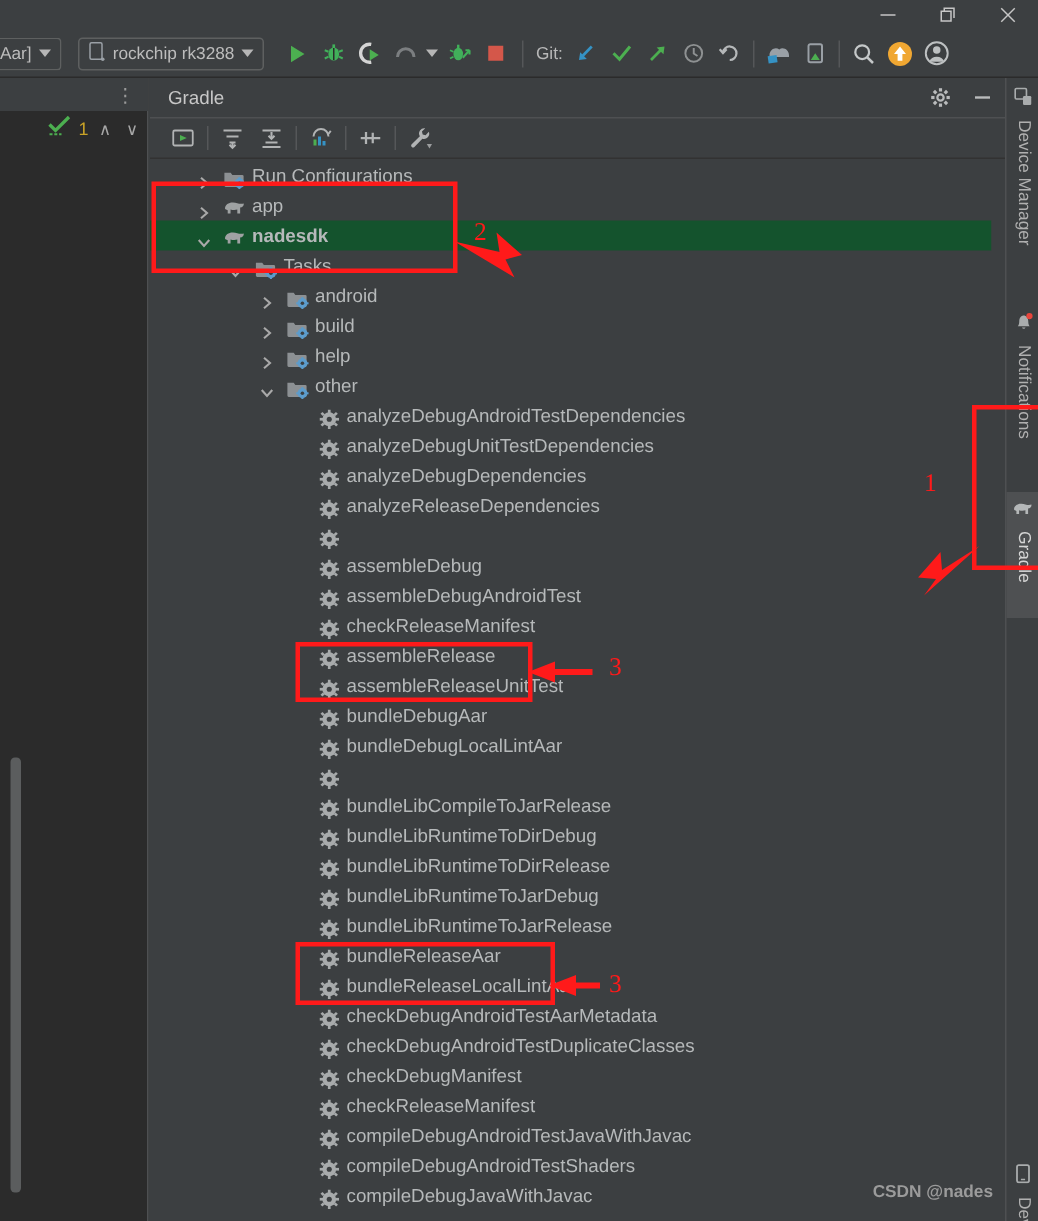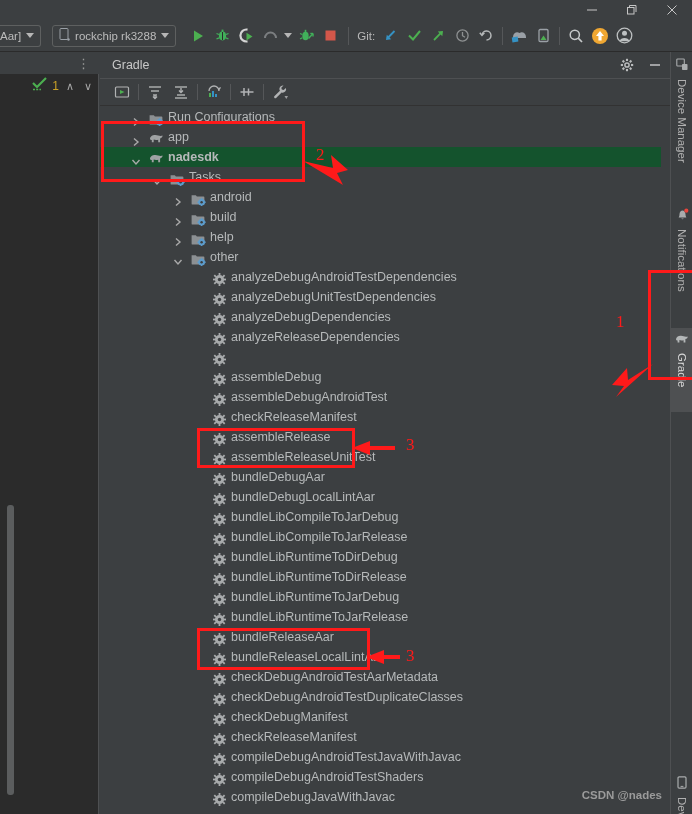--- a/index.html
+++ b/index.html
@@ -846,21 +846,20 @@
                 <rect x="5.6" y="10.6" width="1.8" height="2.4"></rect>
                 <rect x="0" y="5.6" width="2.4" height="1.8"></rect>
                 <rect x="10.6" y="5.6" width="2.4" height="1.8"></rect>
                 <rect x="1.2" y="1.9" width="1.8" height="2.2" transform="rotate(-45 2.1 3)"></rect>
                 <rect x="10" y="8.9" width="1.8" height="2.2" transform="rotate(-45 10.9 10)"></rect>
                 <rect x="9.9" y="1.9" width="1.8" height="2.2" transform="rotate(45 10.8 3)"></rect>
                 <rect x="1.2" y="8.9" width="1.8" height="2.2" transform="rotate(45 2.1 10)"></rect>
               </g>
             </svg>
           </span>
-          <span class="label">bundleLibCompileToJarDebug</span>
         </div>
         <div class="row">
           <span style="flex: 0 0 93px;"></span>
           <span class="arrow spacer"></span>
           <span style="flex: 0 0 6px;"></span>
           <span class="icon-slot">
             <svg width="13" height="13" viewBox="0 0 13 13">
               <circle cx="6.5" cy="6.5" r="4.6" fill="#a8abac"></circle>
               <circle cx="6.5" cy="6.5" r="1.7" fill="#3c3f41"></circle>
               <g fill="#a8abac">

